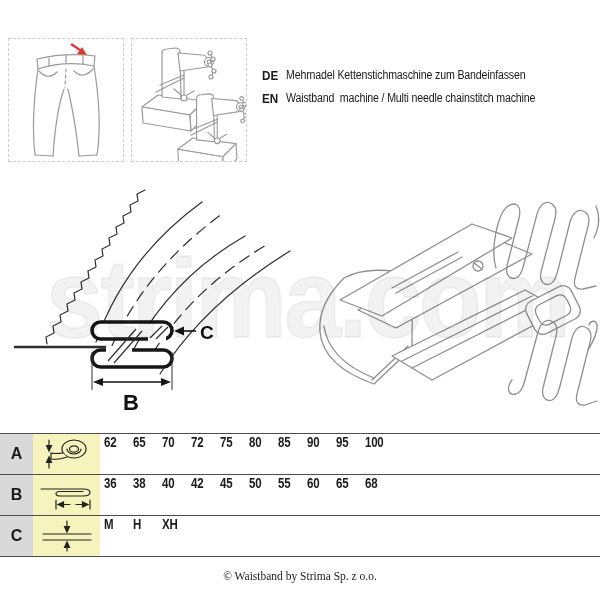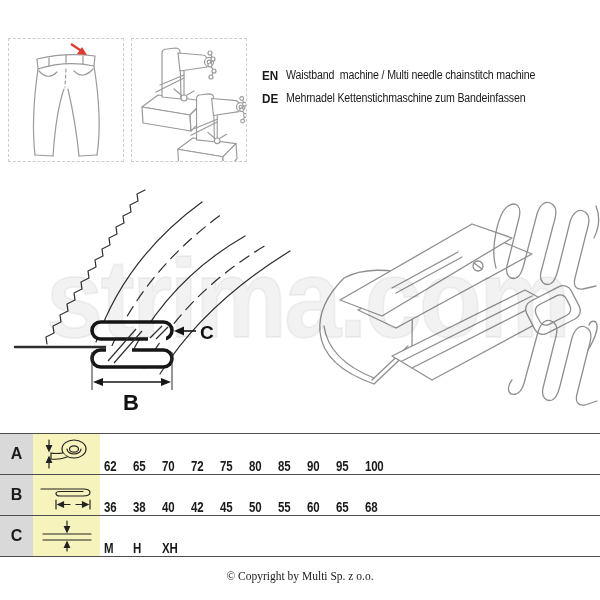--- a/index.html
+++ b/index.html
@@ -15,21 +15,21 @@
   .watermark{position:absolute;left:46px;top:234px;font-size:112px;font-weight:700;
              letter-spacing:-3px;color:rgba(0,0,0,0.05);-webkit-text-stroke:2px rgba(0,0,0,0.05);
              transform:scaleX(.92);transform-origin:left;z-index:3;pointer-events:none;white-space:nowrap;}
   .diagram-left{position:absolute;left:10px;top:180px;z-index:1;}
   .diagram-right{position:absolute;left:300px;top:168px;z-index:1;}
   .spec-table{position:absolute;left:0;top:433px;width:600px;border-top:1.5px solid #4d4d4d;z-index:2;background:transparent;}
   .trow{display:flex;align-items:stretch;height:40px;border-bottom:1.5px solid #4d4d4d;}
   .tkey{width:33px;background:#d9d9d9;display:flex;align-items:center;justify-content:center;
         font-weight:700;font-size:16px;}
   .ticon{width:67px;background:#f7f3bd;display:flex;align-items:center;justify-content:center;}
-  .tvals{display:flex;align-items:flex-end;margin-left:4px;}
+  .tvals{display:flex;align-items:flex-start;margin-left:4px;}
   .tcell{width:29px;text-align:left;font-size:14px;font-weight:700;}
   .tcell span{display:inline-block;transform:scaleX(.82);transform-origin:left;letter-spacing:-.3px;}
   .footer{position:absolute;left:0;top:570px;width:600px;text-align:center;
           font-family:"Liberation Serif",serif;font-size:11.5px;color:#1c1c1c;}
   svg text{font-family:"Liberation Sans",sans-serif;}
 </style>
 </head>
 <body>
 
 <div class="page">
@@ -79,26 +79,26 @@
           <circle cx="73" cy="32" r="2"></circle>
         </g>
       </defs>
       <use href="#mach" transform="translate(6,6)"></use>
       <use href="#mach" transform="translate(42,52) scale(0.94)"></use>
     </svg>
   </div>
 
   <div class="lang-block">
     <div class="lang-row">
+      <span class="lang-code">DE</span>
+      <span class="lang-text">Mehrnadel Kettenstichmaschine zum Bandeinfassen</span>
+    </div>
+    <div class="lang-row">
       <span class="lang-code">EN</span>
       <span class="lang-text">Waistband  machine / Multi needle chainstitch machine</span>
-    </div>
-    <div class="lang-row">
-      <span class="lang-code">DE</span>
-      <span class="lang-text">Mehrnadel Kettenstichmaschine zum Bandeinfassen</span>
     </div>
   </div>
 
   <div class="watermark">strima.com</div>
 
   <svg class="diagram-left" width="290" height="235" viewBox="0 0 290 235">
     <g fill="none" stroke="#2e2e2e" stroke-width="1.2" stroke-linecap="round">
 
       <polyline points="135,10 127,14 128,21 120,25 121,32 113,36 114,43 106,47 107,54 99,58 100,65 92,69 93,76 85,80 86,87 78,91 79,98 71,102 72,109 64,113 65,120 57,124 58,131 50,135 51,142 43,146 44,153 36,157 37,164"></polyline>
 
@@ -263,15 +263,15 @@
         <div class="tcell"><span></span></div>
         <div class="tcell"><span></span></div>
         <div class="tcell"><span></span></div>
         <div class="tcell"><span></span></div>
         <div class="tcell"><span></span></div>
       </div>
     </div>
 
   </div>
 
-  <div class="footer">© Copyright by Multi Sp. z o.o.</div>
+  <div class="footer">© Waistband by Strima Sp. z o.o.</div>
 
 </div>
 
 </body></html>

